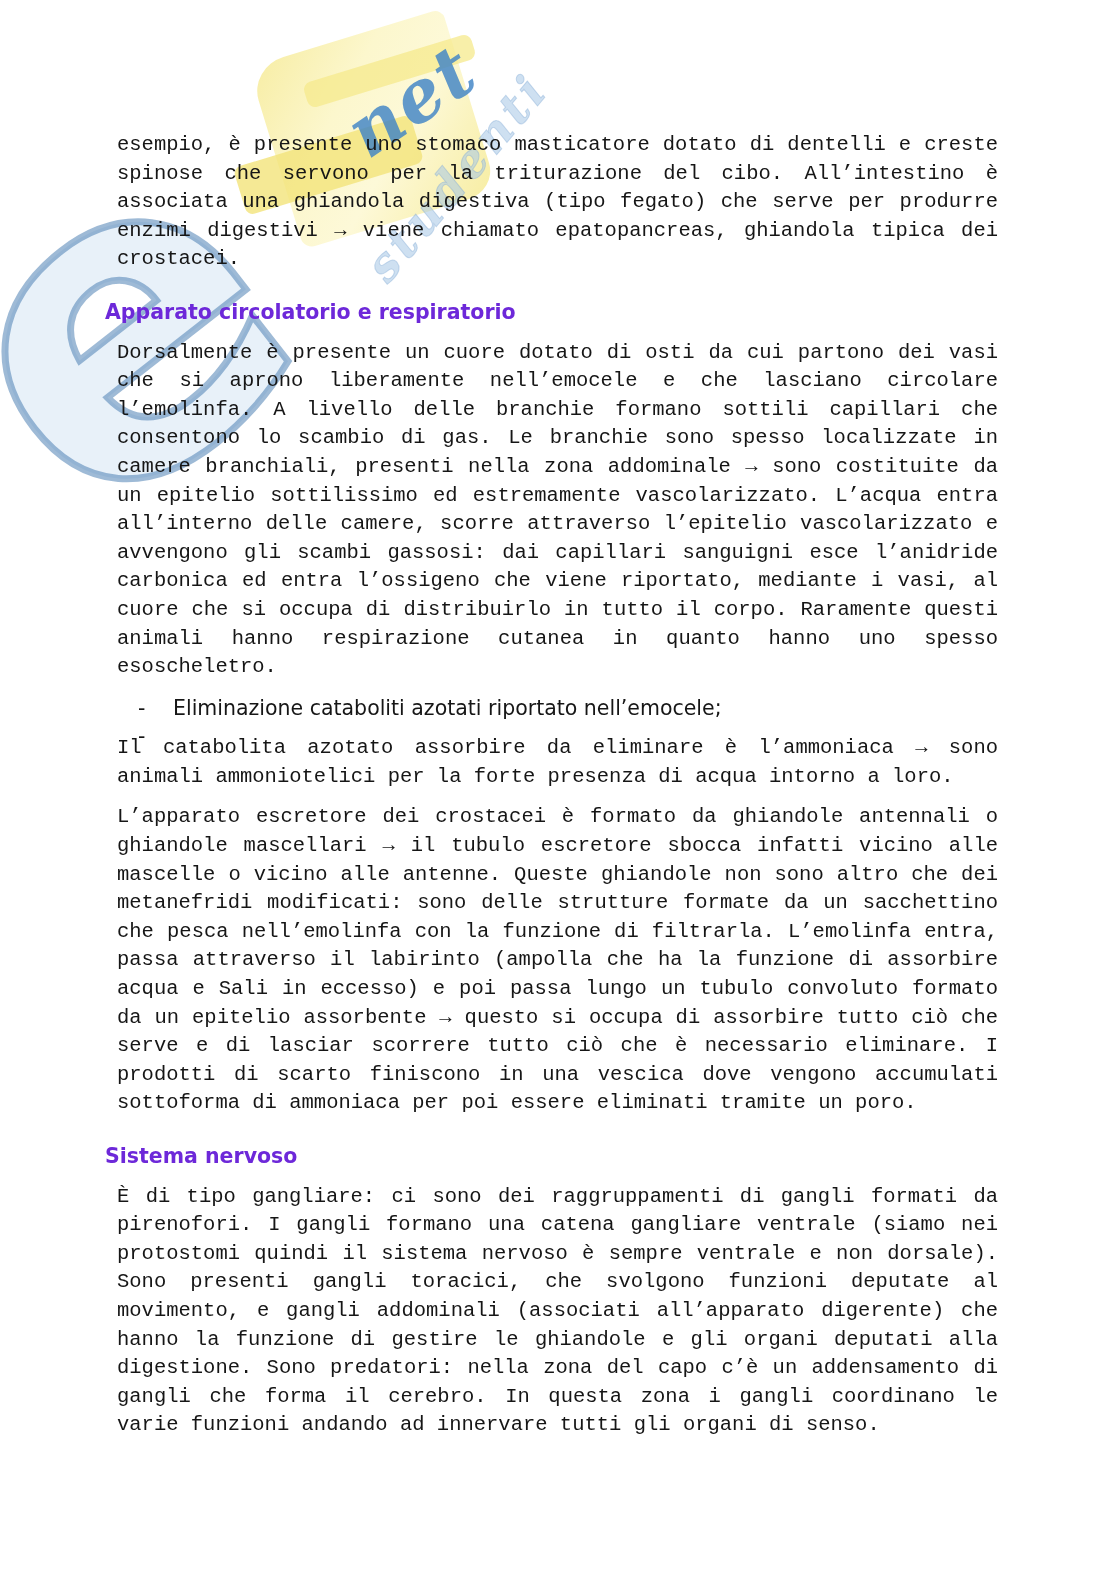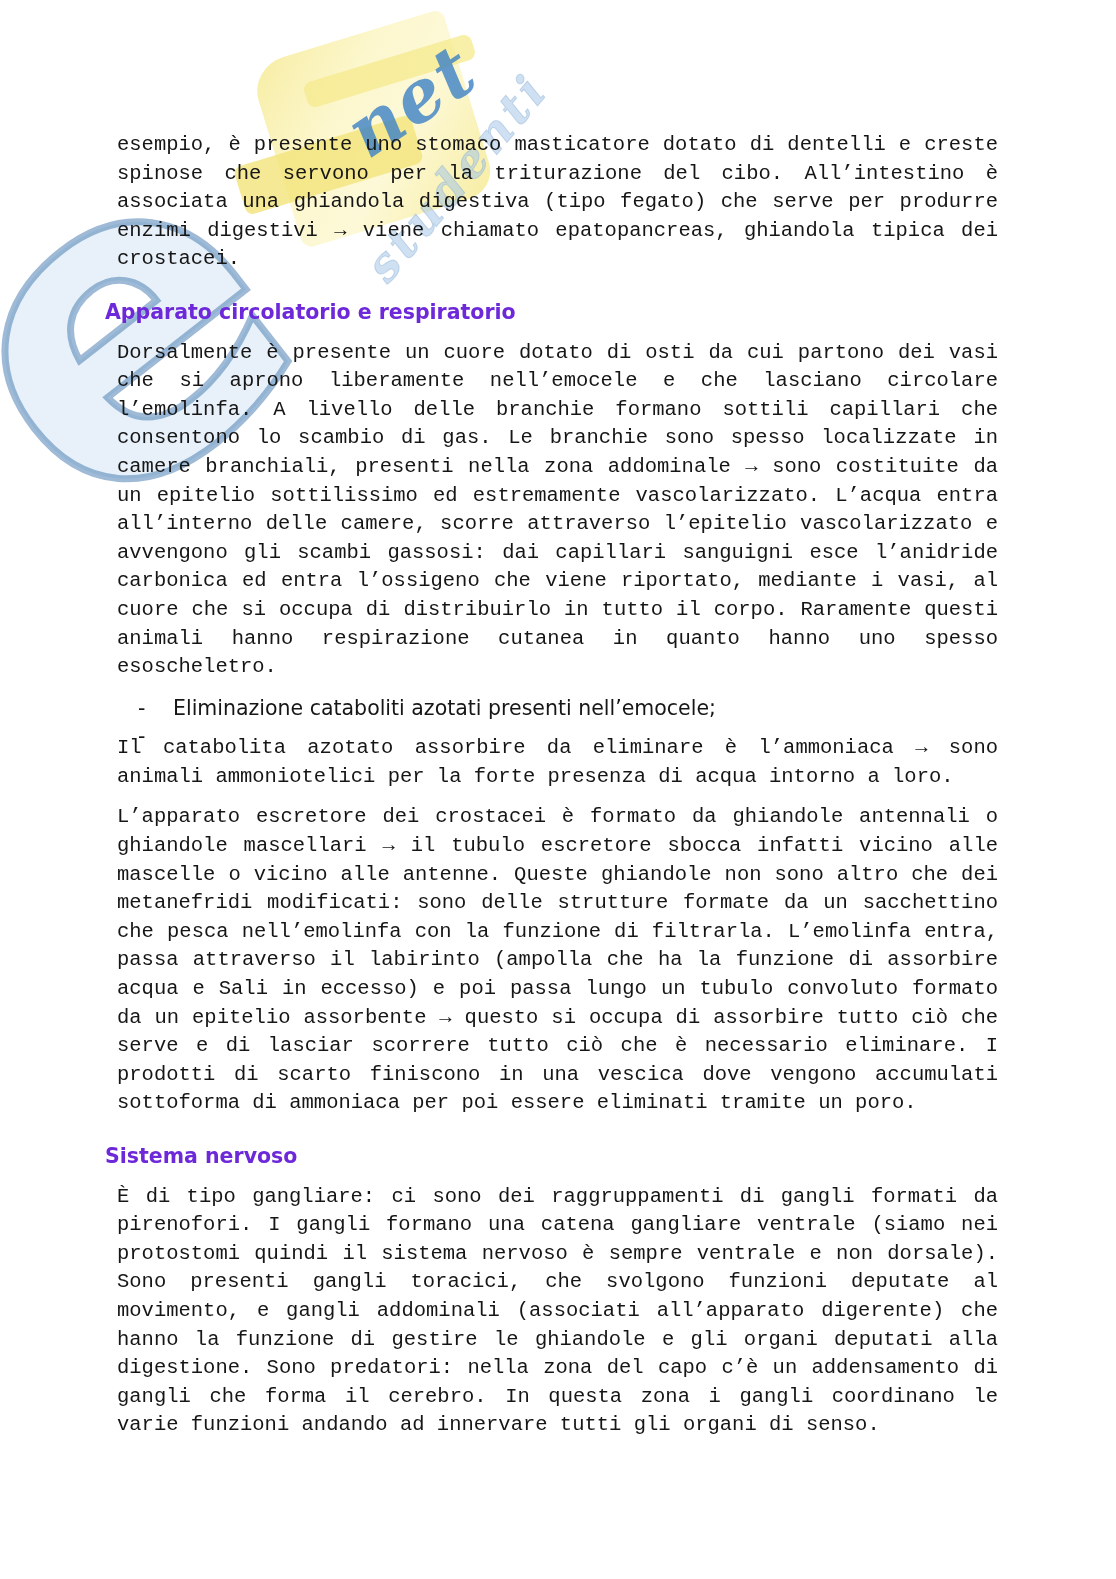--- a/index.html
+++ b/index.html
@@ -89,21 +89,21 @@
 
   <div class="content">
 
     <p class="para">esempio, è presente uno stomaco masticatore dotato di dentelli e creste spinose che servono per la triturazione del cibo. All’intestino è associata una ghiandola digestiva (tipo fegato) che serve per produrre enzimi digestivi → viene chiamato epatopancreas, ghiandola tipica dei crostacei.</p>
 
     <h2 class="heading">Apparato circolatorio e respiratorio</h2>
     <p class="para">Dorsalmente è presente un cuore dotato di osti da cui partono dei vasi che si aprono liberamente nell’emocele e che lasciano circolare l’emolinfa. A livello delle branchie formano sottili capillari che consentono lo scambio di gas. Le branchie sono spesso localizzate in camere branchiali, presenti nella zona addominale → sono costituite da un epitelio sottilissimo ed estremamente vascolarizzato. L’acqua entra all’interno delle camere, scorre attraverso l’epitelio vascolarizzato e avvengono gli scambi gassosi: dai capillari sanguigni esce l’anidride carbonica ed entra l’ossigeno che viene riportato, mediante i vasi, al cuore che si occupa di distribuirlo in tutto il corpo. Raramente questi animali hanno respirazione cutanea in quanto hanno uno spesso esoscheletro.</p>
 
     <div class="bullet">
       <span class="marker">-</span>
-      <span>Eliminazione cataboliti azotati presenti nell’emocele;</span>
+      <span>Eliminazione cataboliti azotati riportato nell’emocele;</span>
     </div>
     <div class="bullet">
       <span class="marker">-</span>
     </div>
     <p class="para">Il catabolita azotato assorbire da eliminare è l’ammoniaca → sono animali ammoniotelici per la forte presenza di acqua intorno a loro.</p>
     <p class="para">L’apparato escretore dei crostacei è formato da ghiandole antennali o ghiandole mascellari → il tubulo escretore sbocca infatti vicino alle mascelle o vicino alle antenne. Queste ghiandole non sono altro che dei metanefridi modificati: sono delle strutture formate da un sacchettino che pesca nell’emolinfa con la funzione di filtrarla. L’emolinfa entra, passa attraverso il labirinto (ampolla che ha la funzione di assorbire acqua e Sali in eccesso) e poi passa lungo un tubulo convoluto formato da un epitelio assorbente → questo si occupa di assorbire tutto ciò che serve e di lasciar scorrere tutto ciò che è necessario eliminare. I prodotti di scarto finiscono in una vescica dove vengono accumulati sottoforma di ammoniaca per poi essere eliminati tramite un poro.</p>
 
     <h2 class="heading">Sistema nervoso</h2>
     <p class="para">È di tipo gangliare: ci sono dei raggruppamenti di gangli formati da pirenofori. I gangli formano una catena gangliare ventrale (siamo nei protostomi quindi il sistema nervoso è sempre ventrale e non dorsale).  Sono presenti gangli toracici, che svolgono funzioni deputate al movimento, e gangli addominali (associati all’apparato digerente) che hanno la funzione di gestire le ghiandole e gli organi deputati alla digestione. Sono predatori: nella zona del capo c’è un addensamento di gangli che forma il cerebro. In questa zona i gangli coordinano le varie funzioni andando ad innervare tutti gli organi di senso.</p>
 

